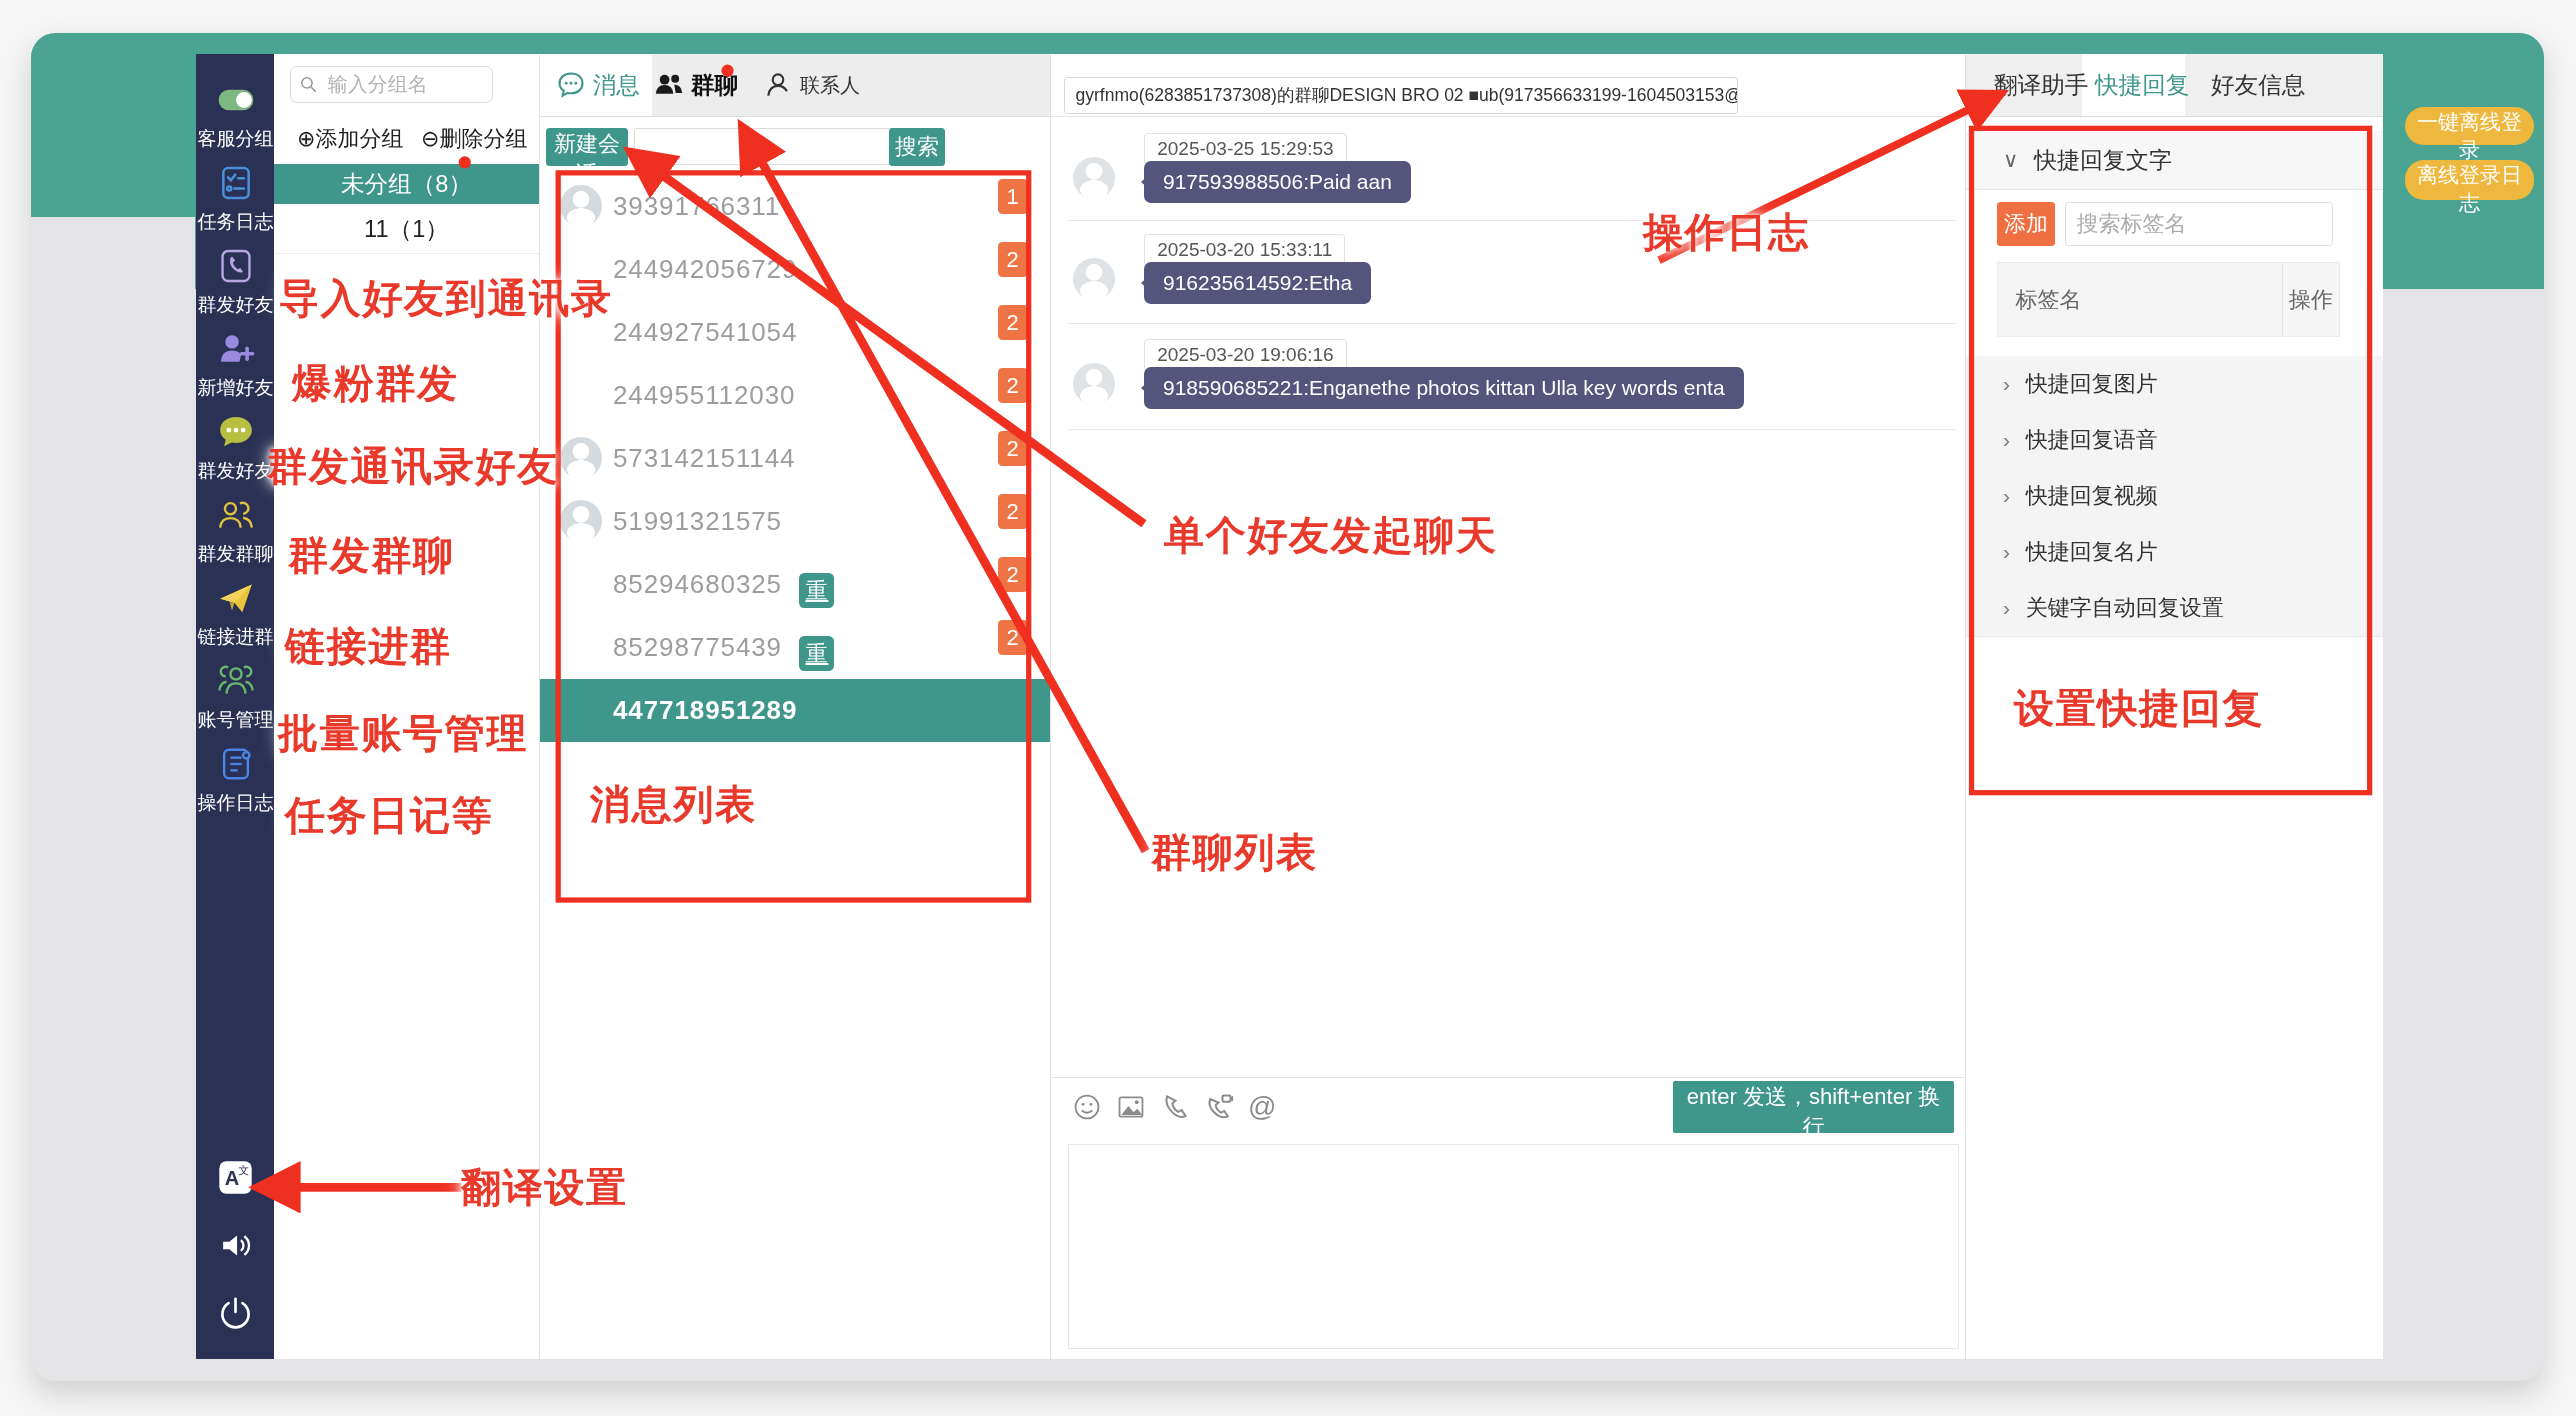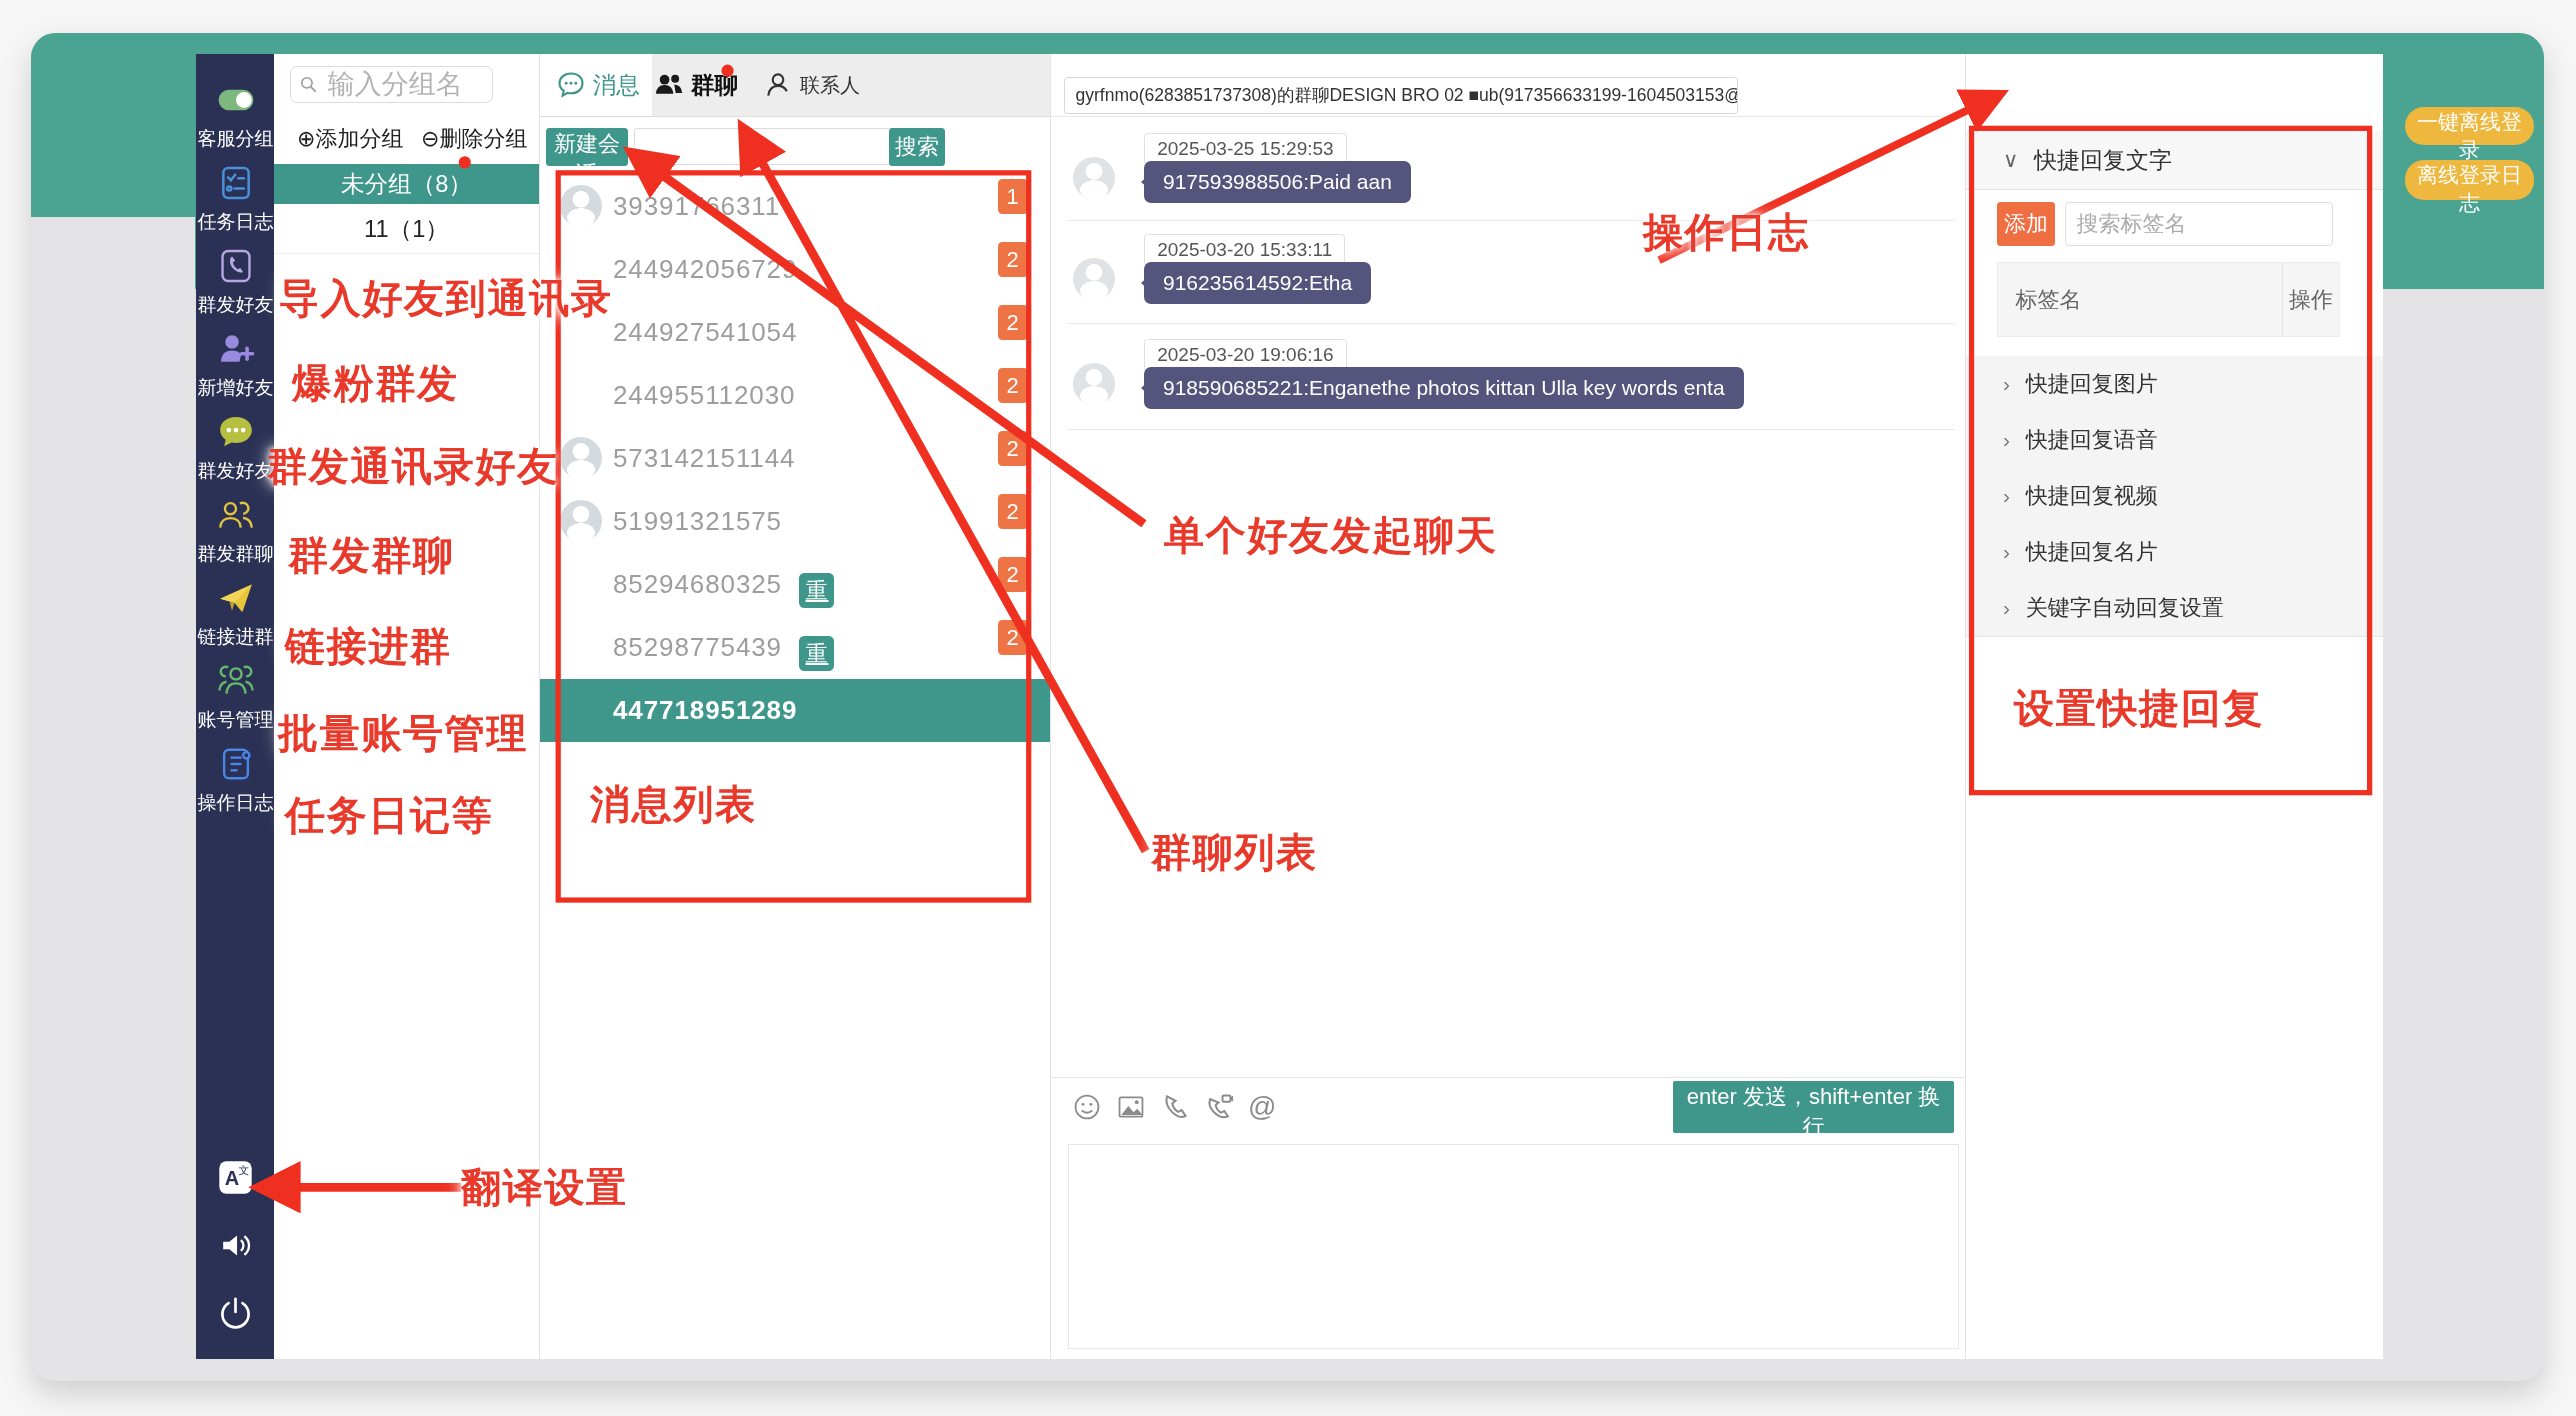--- a/index.html
+++ b/index.html
@@ -17,21 +17,21 @@
   .rightpanel{left:1965px;width:417px;border-left:0.9px solid #e2e2e4;}
   
   .side-item{width:79px;height:83px;display:flex;flex-direction:column;align-items:center;justify-content:center;cursor:pointer;}
   .side-item svg{width:38px;height:38px;}
   .side-label{color:#fff;font-size:19px;margin-top:4.4px;white-space:nowrap;}
   .side-bottom{position:absolute;left:0;bottom:24.5px;width:79px;display:flex;flex-direction:column;align-items:center;gap:28px;}
   .side-bottom svg{width:37px;height:37px;cursor:pointer;}
   
   .grp-search{position:absolute;left:15.7px;top:12.2px;width:201px;height:35px;border:0.9px solid #dcdcdc;border-radius:7px;background:#fff;}
   .grp-search svg{position:absolute;left:8.7px;top:7.9px;width:19px;height:19px;}
-  .grp-search input{position:absolute;left:35px;top:1.7px;width:157px;height:30px;border:0;outline:0;font-size:27px;color:#15803d;font-family:inherit;background:transparent;}
+  .grp-search input{position:absolute;left:35px;top:1.7px;width:157px;height:30px;border:0;outline:0;font-size:20px;color:#15803d;font-family:inherit;background:transparent;}
   .grp-search input::placeholder{color:#b3b3b3;}
   .grp-actions{position:absolute;left:0;top:63px;width:265px;height:40px;font-size:22px;color:#222;}
   .grp-actions span{position:absolute;top:7px;cursor:pointer;}
   .ga-add{left:23px;} .ga-del{left:147px;}
   .grp-row-sel{position:absolute;left:0;top:110px;width:265px;height:40px;background:#3f968a;color:#fff;font-size:23.6px;display:flex;align-items:center;justify-content:center;cursor:pointer;}
   .grp-row{position:absolute;left:0;top:150px;width:265px;height:49px;color:#222;font-size:23.6px;display:flex;align-items:center;justify-content:center;border-bottom:0.9px solid #ececec;cursor:pointer;}
   
   .tabbar{position:absolute;left:0;top:0;width:512px;height:62px;background:#ededed;border-bottom:0.9px solid #dcdcdc;}
   .tab-active-bg{position:absolute;left:0;top:0;width:112px;height:62px;background:#fff;}
   .ctab{position:absolute;top:0;height:62px;display:flex;align-items:center;cursor:pointer;}
@@ -354,20 +354,26 @@
           <rect x="21" y="4" width="9" height="7" rx="1.5"></rect>
           <path d="M30 6 l3-1.8 v6.6 l-3-1.8" fill="#8b8b8b" stroke="none"></path>
         </svg>
       <span class="at-glyph">@</span>
     </div>
     <button class="btn-teal btn-enter">enter 发送，shift+enter 换行</button>
     <textarea class="composer-area" style=""></textarea>
   </div>
 
   <div class="col rightpanel">
+    <div class="rtabbar">
+      <div class="rtab-active-bg"></div>
+      <div class="rtab rtab1">翻译助手</div>
+      <div class="rtab rtab2">快捷回复</div>
+      <div class="rtab rtab3">好友信息</div>
+    </div>
     <div class="acc-head">
       <span class="chev">∨</span>
       <span>快捷回复文字</span>
     </div>
     <button class="btn-add">添加</button>
     <input class="tag-search" placeholder="搜索标签名" style="">
     <div class="tag-table">
       <div class="th-name">标签名</div>
       <div class="th-action">操作</div>
     </div>

